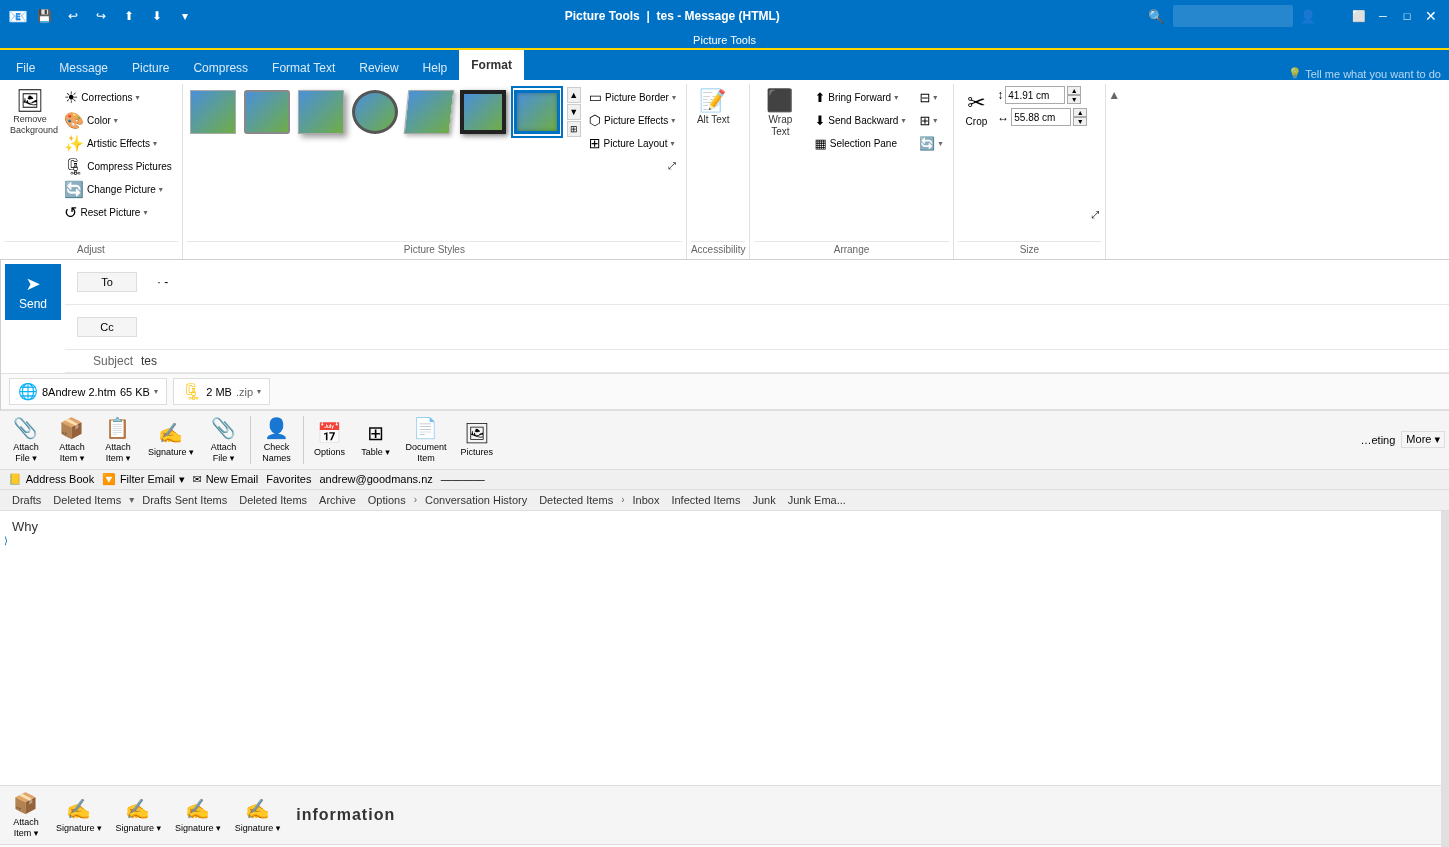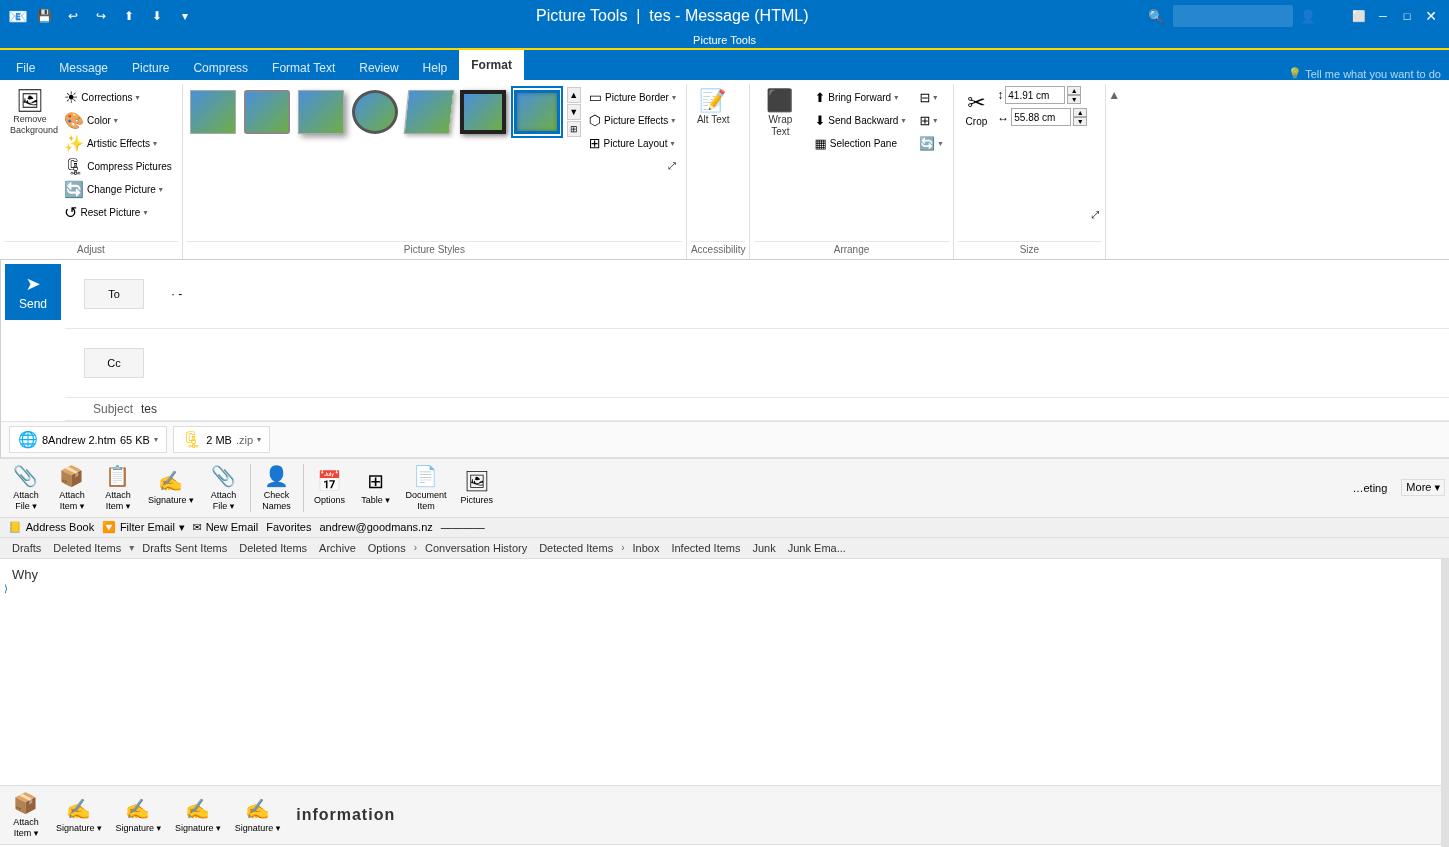--- a/index.html
+++ b/index.html
@@ -9,21 +9,21 @@
     .title-bar {
       height: 32px;
       background: #0072c6;
       display: flex;
       align-items: center;
       justify-content: space-between;
       padding: 0 8px;
       color: white;
     }
     .title-bar-left { display: flex; align-items: center; gap: 6px; }
-    .title-bar-center { font-size: 16px; font-weight: 400; }
+    .title-bar-center { font-size: 12px; font-weight: 700; }
     .title-bar-right { display: flex; align-items: center; gap: 4px; }
     .title-btn { width: 20px; height: 20px; display: flex; align-items: center; justify-content: center; font-size: 11px; cursor: pointer; color: white; }
     .qat-btn { width: 22px; height: 22px; display: flex; align-items: center; justify-content: center; cursor: pointer; color: white; font-size: 12px; }
 
     
     .ribbon-container { background: #fff; border-bottom: 1px solid #d0d0d0; }
 
     
     .ribbon-tabs { display: flex; align-items: flex-end; background: #0072c6; padding-left: 4px; height: 30px; }
     .ribbon-tab { padding: 4px 12px; font-size: 12px; cursor: pointer; color: rgba(255,255,255,0.85); height: 24px; display: flex; align-items: center; }
@@ -66,21 +66,21 @@
     .size-group { display: flex; flex-direction: column; gap: 4px; }
     .size-input-row { display: flex; align-items: center; gap: 2px; font-size: 10px; }
     .size-input { width: 60px; height: 18px; border: 1px solid #aaa; font-size: 10px; padding: 0 2px; }
     .size-spin { display: flex; flex-direction: column; }
     .size-spin-btn { width: 14px; height: 9px; background: #f0f0f0; border: 1px solid #aaa; font-size: 7px; cursor: pointer; display: flex; align-items: center; justify-content: center; line-height: 1; }
 
     
     .crop-btn { display: flex; flex-direction: column; align-items: center; padding: 4px 8px; cursor: pointer; border-radius: 2px; font-size: 10px; }
     .compose-row { display: flex; align-items: center; border-bottom: 1px solid #e8e8e8; min-height: 32px; }
     .compose-input { flex: 1; padding: 4px 8px; border: none; outline: none; font-size: 12px; }
-    .to-btn { width: 60px; height: 30px; margin: 19px; border: 1px solid #ddd; background: #f5f5f5; cursor: pointer; font-size: 11px; display: flex; align-items: center; justify-content: center; }
+    .to-btn { width: 60px; height: 20px; margin: 12px; border: 1px solid #ddd; background: #f5f5f5; cursor: pointer; font-size: 11px; display: flex; align-items: center; justify-content: center; }
     .send-btn { width: 56px; height: 56px; background: #0072c6; color: white; border: none; cursor: pointer; font-size: 12px; display: flex; flex-direction: column; align-items: center; justify-content: center; margin: 4px; gap: 2px; }
 
     
     .attachments-bar { display: flex; align-items: center; gap: 6px; padding: 4px 8px; border-bottom: 1px solid #e0e0e0; background: #fafafa; }
     .attach-chip { display: flex; align-items: center; gap: 4px; padding: 3px 8px; border: 1px solid #ddd; background: white; font-size: 11px; cursor: pointer; }
     .chip-icon { font-size: 16px; }
     .chip-dropdown { font-size: 8px; color: #666; }
 
     
     .secondary-toolbar { background: #f5f5f5; border-top: 1px solid #ddd; border-bottom: 1px solid #ddd; display: flex; align-items: center; gap: 2px; padding: 2px 4px; overflow: hidden; }
@@ -446,21 +446,21 @@
     <div class="sec-btn">
       <span class="icon">📄</span>
       <span class="label">Document<br>Item</span>
     </div>
     <div class="sec-btn">
       <span class="icon">🖼</span>
       <span class="label">Pictures</span>
     </div>
     <div style="flex:1;"></div>
 
-    <div style="display:flex;align-items:center;gap:14px;font-size:11px;overflow:hidden;">
+    <div style="display:flex;align-items:center;gap:6px;font-size:11px;overflow:hidden;">
       <span style="cursor:pointer;">…eting</span>
       <span style="cursor:pointer;border:1px solid #ddd;padding:1px 4px;font-size:11px;">More ▾</span>
     </div>
   </div>
 
   <div style="display:flex;align-items:center;gap:8px;padding:3px 8px;background:#f0f0f0;border-bottom:1px solid #ddd;font-size:11px;overflow:hidden;">
     <div style="display:flex;align-items:center;gap:4px;cursor:pointer;">
       <span>📒</span>
       <span>Address Book</span>
     </div>

